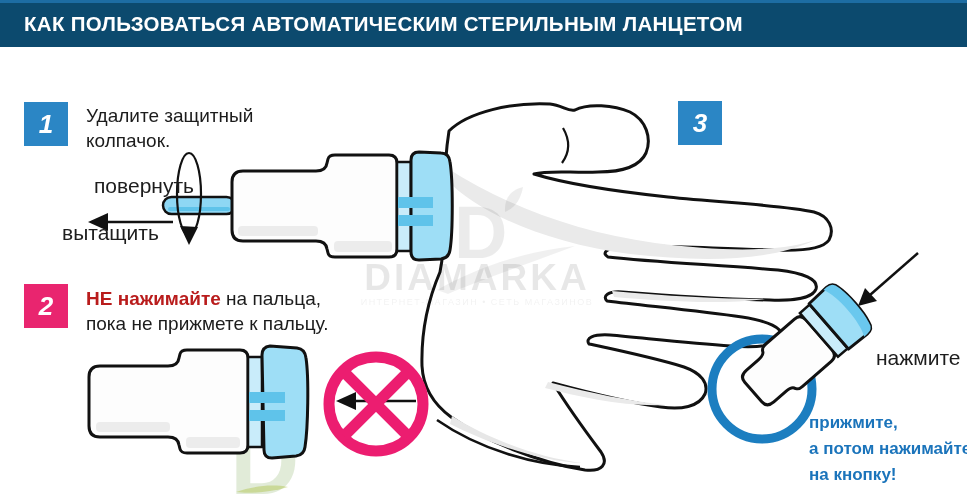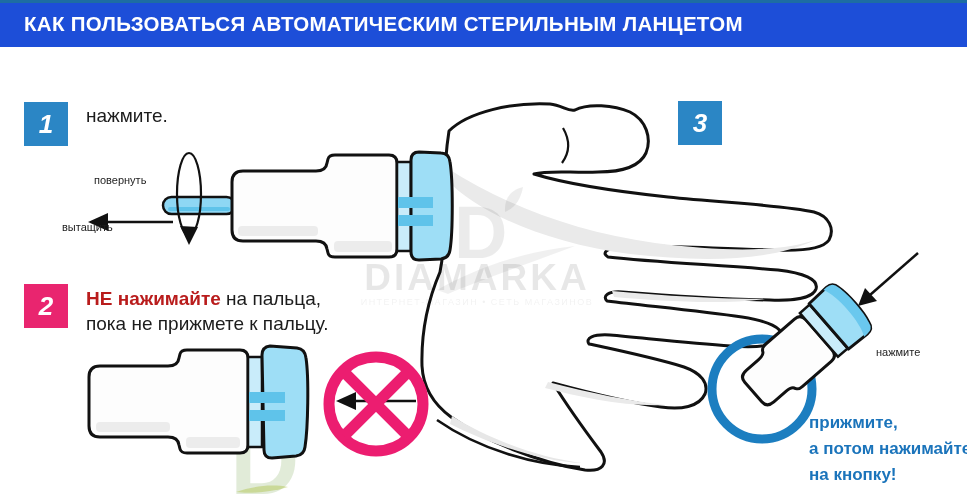--- a/index.html
+++ b/index.html
@@ -1,33 +1,33 @@
 <!DOCTYPE html>
 <html lang="ru"><head>
 <meta charset="utf-8">
 <style>
   html,body{margin:0;padding:0;background:#fff;}
   #page{position:relative;width:967px;height:501px;background:#fff;overflow:hidden;
         font-family:"Liberation Sans","DejaVu Sans",sans-serif;}
   #art{position:absolute;left:0;top:0;z-index:1;}
   
-  .header{position:absolute;left:0;top:0;width:967px;height:47px;background:#1d4ed8;
+  .header{position:absolute;left:0;top:0;width:967px;height:47px;background:#0c4a6e;
           border-top:3px solid #1d6da3;box-sizing:border-box;z-index:2;}
   .header .title{color:#fff;font-weight:bold;font-size:20.5px;letter-spacing:.3px;
                  padding-left:24px;line-height:42px;white-space:nowrap;}
   
   .badge{position:absolute;width:44px;height:44px;display:flex;align-items:center;
          justify-content:center;color:#fff;font-weight:bold;font-style:italic;
          font-size:26px;z-index:2;}
   .badge.blue{background:#2b86c5;}
   .badge.pink{background:#e9256f;}
   
   .step-text{position:absolute;z-index:2;font-size:19px;line-height:25px;color:#1c1c1c;}
   .hl-pink{color:#b91c1c;font-weight:bold;}
-  .lbl{position:absolute;z-index:2;font-size:11px;color:#1d1d1d;white-space:nowrap;}
+  .lbl{position:absolute;z-index:2;font-size:21px;color:#1d1d1d;white-space:nowrap;}
   .blue-note{position:absolute;z-index:2;font-size:17px;font-weight:bold;line-height:26px;
              color:#1b74bb;white-space:nowrap;}
 </style>
 </head>
 <body>
 
 <div id="page">
 
   <svg id="art" width="967" height="501" viewBox="0 0 967 501">
 
@@ -136,21 +136,22 @@
   </svg>
 
   <div class="header">
     <div class="title">КАК ПОЛЬЗОВАТЬСЯ АВТОМАТИЧЕСКИМ СТЕРИЛЬНЫМ ЛАНЦЕТОМ</div>
   </div>
 
   <div class="badge blue" style="left:24px;top:102px;">
     <span>1</span>
   </div>
   <div class="step-text" style="left:86px;top:103px;">
-    <div>нажмите.</div>
+    <div>Удалите защитный</div>
+    <div>колпачок.</div>
   </div>
   <div class="lbl" style="left:94px;top:174px;">повернуть</div>
   <div class="lbl" style="left:62px;top:221px;">вытащить</div>
 
   <div class="badge pink" style="left:24px;top:284px;">
     <span>2</span>
   </div>
   <div class="step-text" style="left:86px;top:286px;">
     <div><span class="hl-pink">НЕ нажимайте</span><span> на пальца,</span></div>
     <div>пока не прижмете к пальцу.</div>

